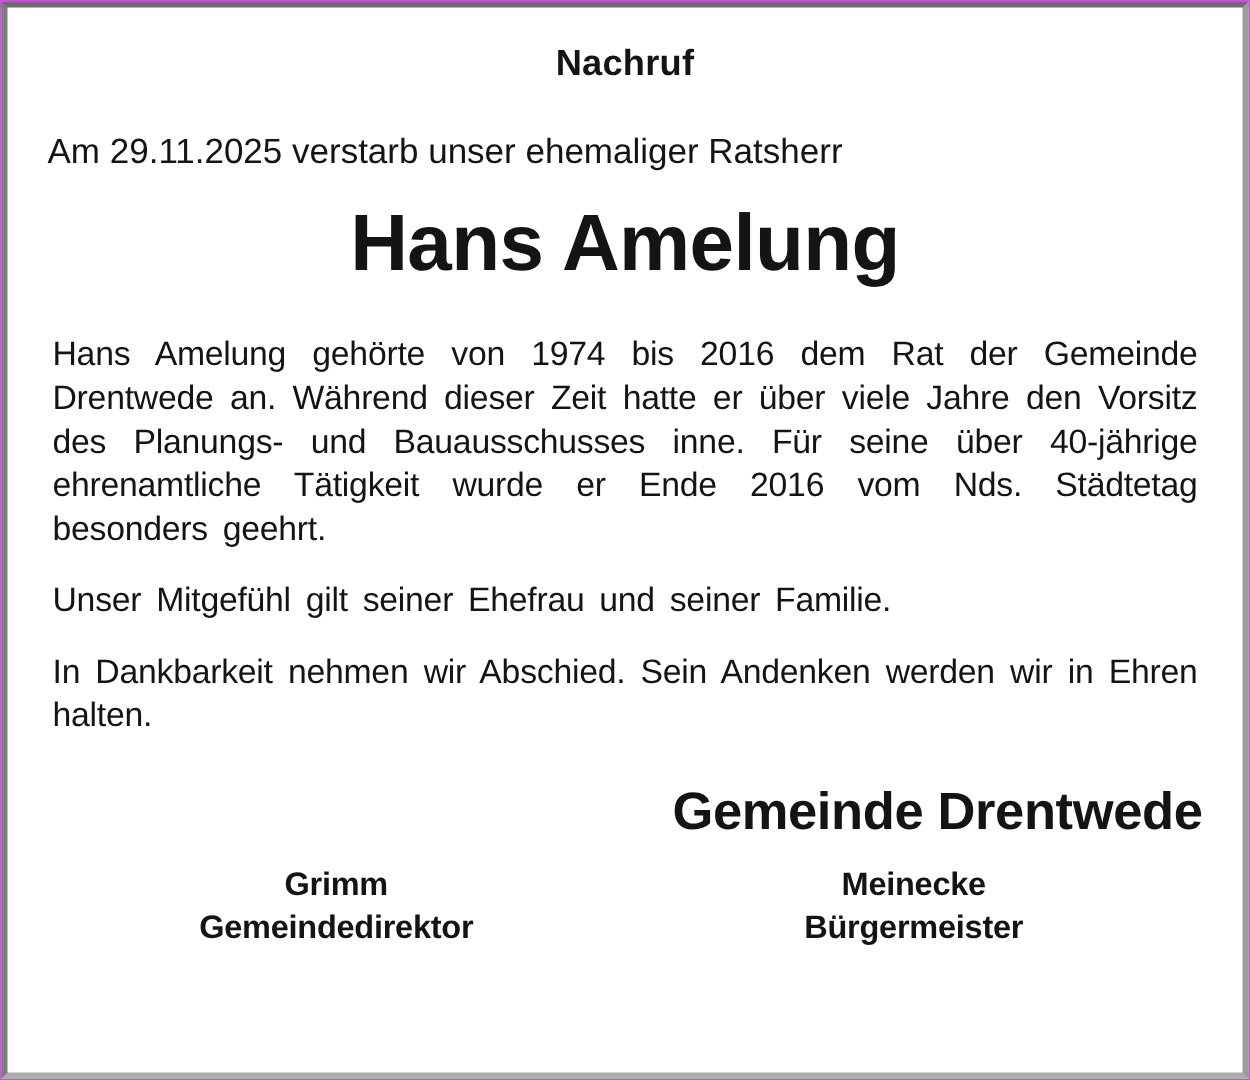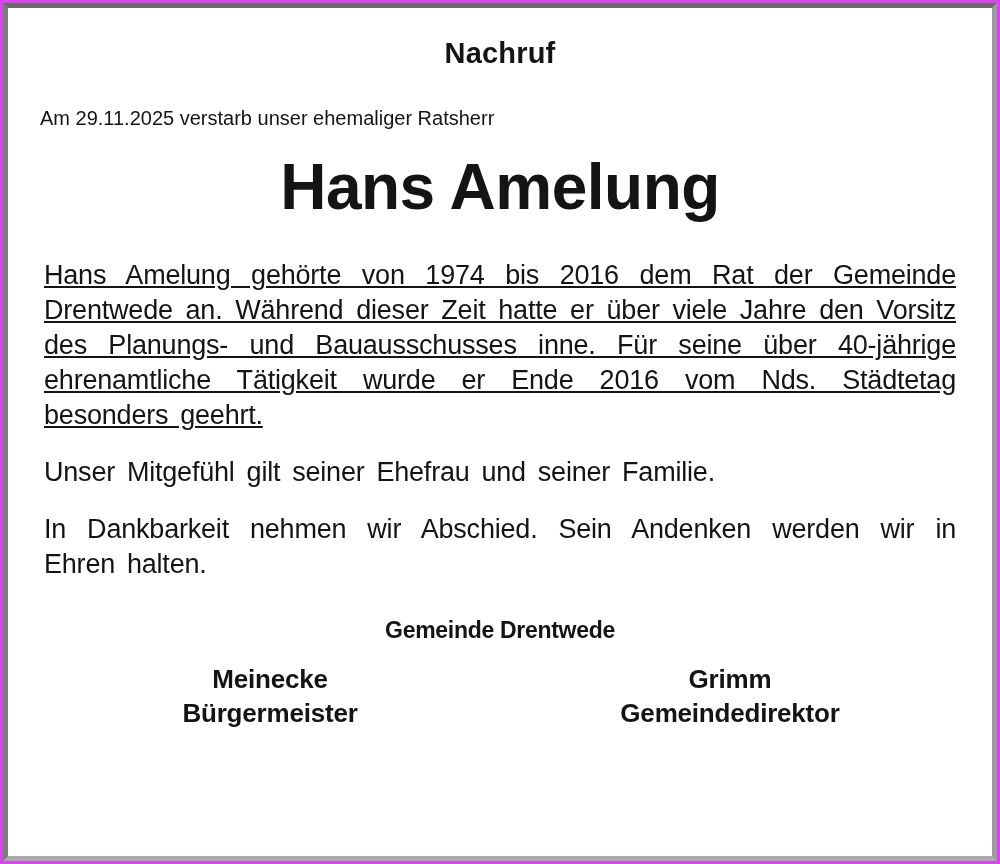--- a/index.html
+++ b/index.html
@@ -14,21 +14,21 @@
     box-sizing: border-box;
     background: #000;
     font-family: "Liberation Sans", sans-serif;
     color: #141414;
   }
   
   .frame {
     position: absolute;
     inset: 0;
     box-sizing: border-box;
-    border: 3px solid #d946ef;
+    border: 1px solid #d946ef;
   }
   
   .bevel {
     position: absolute;
     inset: 0;
     box-sizing: border-box;
     border-top: 5px solid #6b6b6b;
     border-left: 5px solid #7d7d7d;
     border-right: 5px solid #9c9c9c;
     border-bottom: 5px solid #ababab;
@@ -44,21 +44,21 @@
   .title {
     text-align: center;
     font-size: 29px;
     font-weight: bold;
     line-height: 1.1;
     letter-spacing: 0.2px;
     margin: 0;
   }
   .intro {
     margin: 36px 0 0 0;
-    font-size: 20px;
+    font-size: 28px;
     line-height: 1.2;
     text-align: left;
   }
   .deceased-name {
     margin: 22px 0 0 0;
     text-align: center;
     font-size: 64px;
     font-weight: bold;
     line-height: 1.1;
     letter-spacing: -0.5px;
@@ -66,26 +66,25 @@
   .body-par {
     margin: 22px 4px 0 4px;
     font-size: 27px;
     line-height: 35px;
     text-align: justify;
     word-spacing: 0.17em;
     letter-spacing: -0.2px;
   }
   .body-par.first {
     margin-top: 36px;
-    text-decoration: underline;
   }
   .org-name {
     margin: 36px 0 12px 0;
-    text-align: center;
-    font-size: 23px;
+    text-align: right;
+    font-size: 42px;
     font-weight: bold;
     line-height: 1.1;
     letter-spacing: -0.3px;
   }
   .signatures {
     display: grid;
     grid-template-columns: 1fr 1fr;
     margin-top: 18px;
   }
   .signature {
@@ -116,25 +115,25 @@
 
 
         <p class="body-par">Unser Mitgefühl gilt seiner Ehefrau und seiner Familie.</p>
 
         <p class="body-par">In Dankbarkeit nehmen wir Abschied. Sein Andenken werden wir in Ehren halten.</p>
 
         <div class="org-name">Gemeinde Drentwede</div>
 
         <div class="signatures">
           <div class="signature">
+            <span class="sig-name">Grimm</span>
+            <span class="sig-role">Gemeindedirektor</span>
+          </div>
+          <div class="signature">
             <span class="sig-name">Meinecke</span>
             <span class="sig-role">Bürgermeister</span>
-          </div>
-          <div class="signature">
-            <span class="sig-name">Grimm</span>
-            <span class="sig-role">Gemeindedirektor</span>
           </div>
         </div>
 
       </div>
     </div>
   </div>
 </div>
 
 </body></html>

